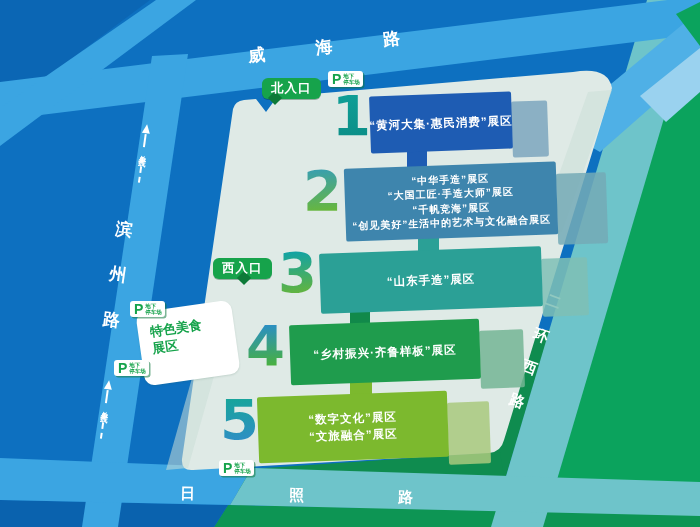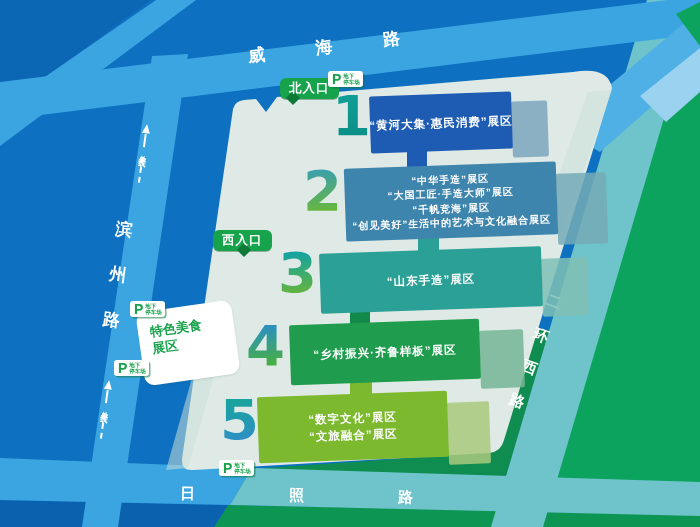--- a/index.html
+++ b/index.html
@@ -25,22 +25,22 @@
   .oneway .seg2{width:0;height:26px;border-left:2px dashed #fff;}
   .arrow-1{left:138px;top:124px;}
   .arrow-2{left:100px;top:380px;}
 
   
   .entrance{position:absolute;height:21px;padding:0 9px;border-radius:6px;
     background:var(--badge-green);color:#fff;font-size:12.5px;font-weight:bold;
     display:flex;align-items:center;letter-spacing:1px;box-shadow:0 1px 0 rgba(0,60,30,.35);z-index:6;}
   .entrance .tail{position:absolute;width:10px;height:10px;background:var(--badge-tail);
     transform:rotate(45deg);bottom:-4px;left:8px;z-index:-1;}
-  .entrance-north{left:280px;top:78px;border-radius:6px;}
-  .entrance-west{left:213px;top:230px;align-items:center;}
+  .entrance-north{left:262px;top:78px;border-radius:6px;}
+  .entrance-west{left:213px;top:258px;align-items:center;}
 
   
   .parking{position:absolute;display:flex;align-items:center;gap:2px;background:#fff;
     border-radius:3px;padding:1px 3px 1px 4px;box-shadow:1.5px 1.5px 0 rgba(16,120,64,.55);z-index:6;}
   .parking .p{color:var(--parking-green);font-size:14px;font-weight:bold;line-height:14px;}
   .parking .ptxt{display:flex;flex-direction:column;color:var(--parking-green);font-size:5.5px;font-weight:bold;line-height:6px;white-space:nowrap;}
   .p-north{left:328px;top:71px;}
   .p-west-upper{left:130px;top:301px;}
   .p-west-lower{left:114px;top:360px;}
   .p-south{left:219px;top:460px;}

